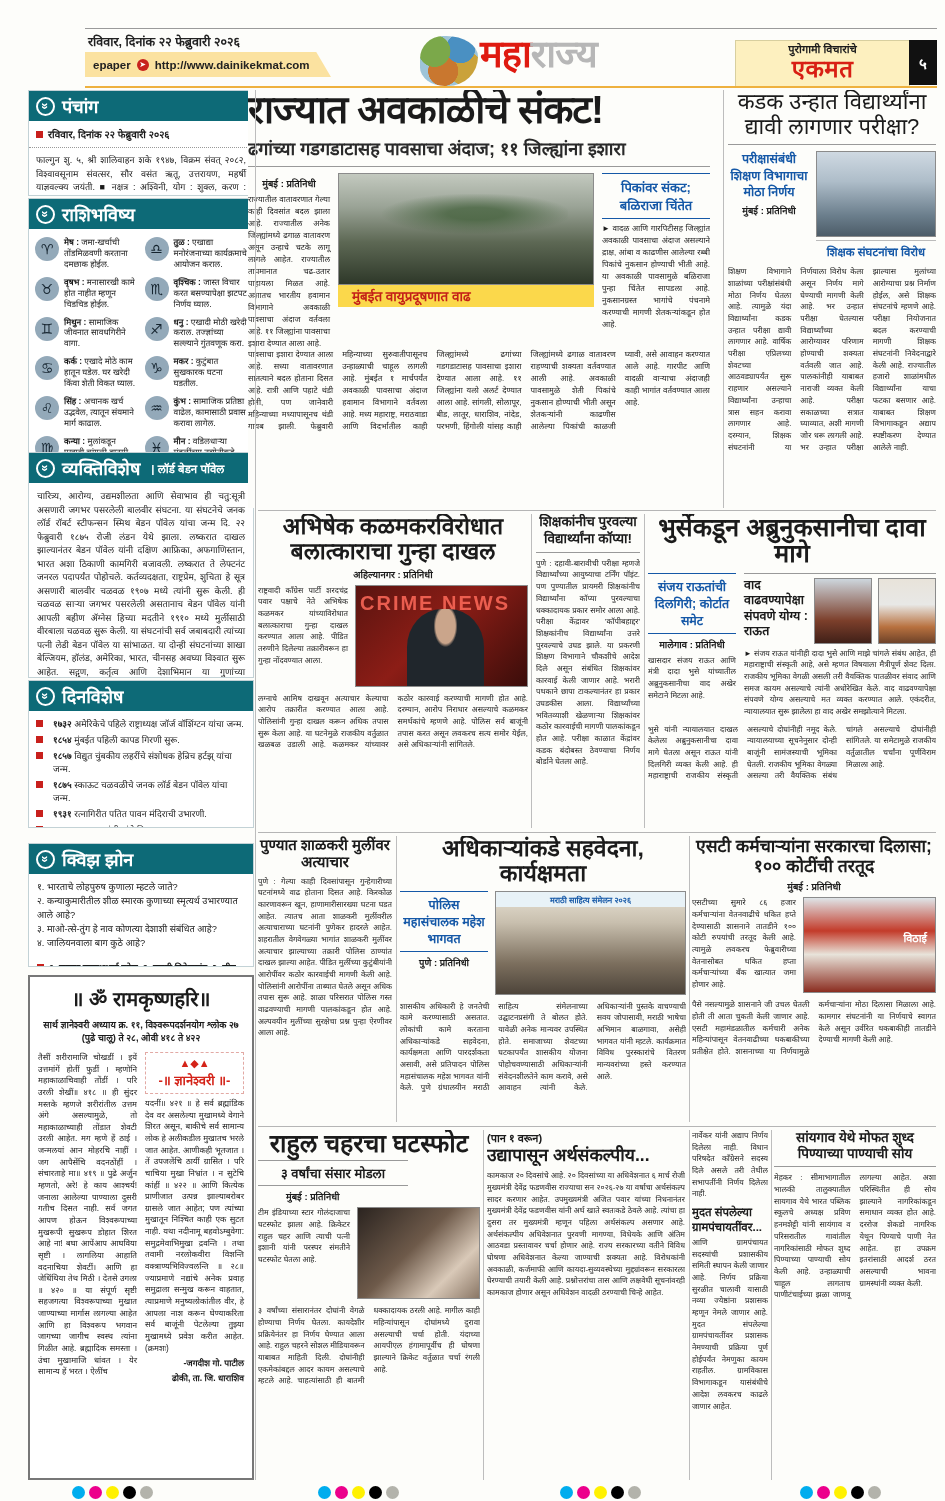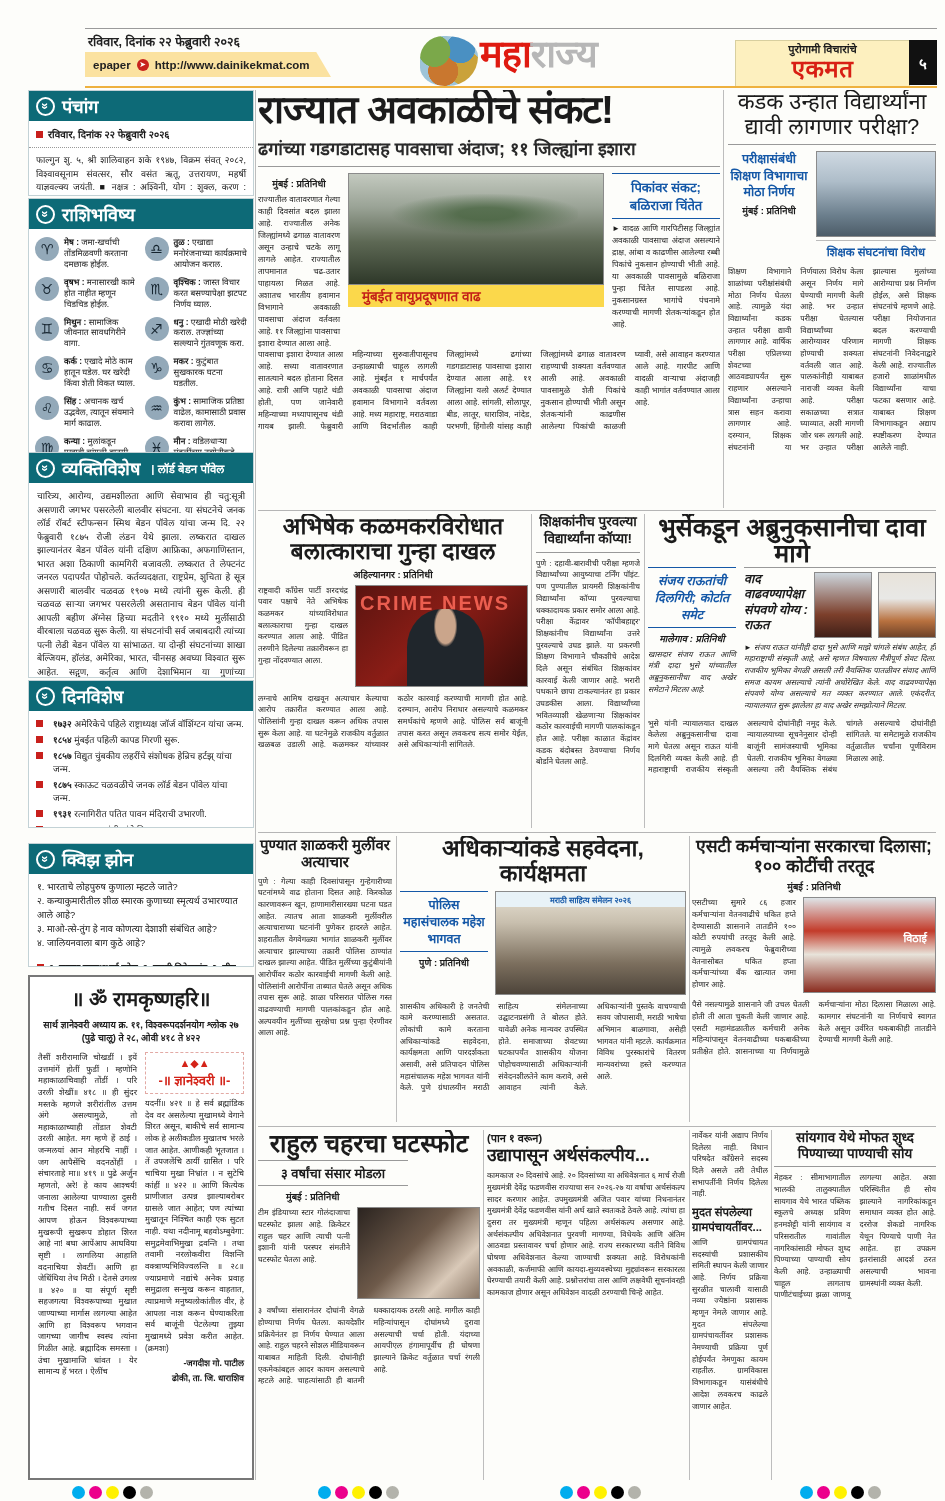--- a/index.html
+++ b/index.html
@@ -278,21 +278,21 @@
       <div class="ram-col">तैसीं शरीरामाजि चोखडीं । इयें उत्तमांगें होतीं फुडीं । म्हणोनि महाकाळाचिवाही तोंडीं । परि उरली शेखीं॥ ४१८ ॥ ही सुंदर मस्तके म्हणजे शरीरांतील उत्तम अंगे असल्यामुळे, तो महाकाळाच्याही तोंडात शेवटी उरली आहेत. मग म्हणे हें ठाई । जन्मलयां आन मोहरचि नाहीं । जग आपैसेंचि वदनठोंहीं । संचारताहे मा॥ ४१९ ॥ पुढे अर्जुन म्हणतो, अरे! हे काय आश्चर्य! जनाला आलेल्या पाण्याला दुसरी गतीच दिसत नाही. सर्व जगत आपण होऊन विश्वरूपाच्या मुखरूपी सुखरूप डोहात शिरत आहे ना! बघा आपेंआप आघविया सृष्टी । लागलिया आहाति वदनाचिया शेवटीं। आणि हा जेधिंथिया तेथ मिठी । देतसे उगला ॥ ४२० ॥ या संपूर्ण सृष्टी सहजगत्या विश्वरूपाच्या मुखात जाण्याच्या मार्गास लागल्या आहेत आणि हा विश्वरूप भगवान जागच्या जागीच स्वस्थ त्यांना गिळीत आहे. ब्रह्मादिक समस्ता । उंचा मुखामाजि धांवत । येर सामान्य हें भरत । ऐलींच</div>
       <div class="ram-col">
         <div class="dnyan-logo"><span class="dnyan-glyph">▲◆▲</span><span>-॥ ज्ञानेश्वरी ॥-</span></div>
         <span>यदनीं॥ ४२१ ॥ हे सर्व ब्रह्मांडिक देव वर असलेल्या मुखामध्ये वेगाने शिरत असून, बाकीचे सर्व सामान्य लोक हे अलीकडील मुखातच भरले जात आहेत. आणीकही भूतजात । तें उपजलेंचि ठायीं ग्रासित । परि चाचिया मुखा निभ्रांत । न सुटेचि कांहीं ॥ ४२२ ॥ आणि कित्येक प्राणीजात उत्पन्न झाल्याबरोबर ग्रासले जात आहेत; पण त्यांच्या मुखातून निश्चित काही एक सुटत नाही. यथा नदीनामू बहवोऽम्बुवेगा: समुद्रमेवाभिमुखा द्रवन्ति । तथा तवामी नरलोकवीरा विशन्ति वक्त्राण्यभिविज्वलन्ति ॥ २८॥ ज्याप्रमाणे नद्यांचे अनेक प्रवाह समुद्राला सन्मुख करून वाहतात, त्याप्रमाणे मनुष्यलोकांतील वीर, हे आपला नाश करून घेण्याकरिता सर्व बाजूंनी पेटलेल्या तुझ्या मुखामध्ये प्रवेश करीत आहेत. (क्रमशः)</span>
         <div class="ram-by">-जगदीश गो. पाटील</div>
         <div class="ram-by">ढोकी, ता. जि. धाराशिव</div>
       </div>
     </div>
   </div>
 
-  <div class="blk" style="left:258px;top:90px;width:462px;height:418px;">
+  <div class="blk" style="left:248px;top:90px;width:462px;height:418px;">
     <div class="hl40">राज्यात अवकाळीचे संकट!</div>
     <div class="hl-sub">ढगांच्या गडगडाटासह पावसाचा अंदाज; ११ जिल्ह्यांना इशारा</div>
     <div style="display:flex;gap:8px;margin-top:6px;height:168px;">
       <div style="flex:0 0 82px;">
         <div class="dateline">मुंबई : प्रतिनिधी</div>
         <div class="body-sm">राज्यातील वातावरणात गेल्या काही दिवसांत बदल झाला आहे. राज्यातील अनेक जिल्ह्यांमध्ये ढगाळ वातावरण असून उन्हाचे चटके लागू लागले आहेत. राज्यातील तापमानात चढ-उतार पाहायला मिळत आहे. अशातच भारतीय हवामान विभागाने अवकाळी पावसाचा अंदाज वर्तवला आहे. ११ जिल्ह्यांना पावसाचा इशारा देण्यात आला आहे.</div>
       </div>
       <div style="flex:0 0 256px;">
         <div class="photo ph-lead" style="height:112px;"></div>
         <div class="cap-band">मुंबईत वायुप्रदूषणात वाढ</div>
@@ -333,21 +333,21 @@
     <div class="body-xs cols2" style="margin-top:6px;height:140px;">लग्नाचे आमिष दाखवून अत्याचार केल्याचा आरोप तक्रारीत करण्यात आला आहे. पोलिसांनी गुन्हा दाखल करून अधिक तपास सुरू केला आहे. या घटनेमुळे राजकीय वर्तुळात खळबळ उडाली आहे. कळमकर यांच्यावर कठोर कारवाई करण्याची मागणी होत आहे. दरम्यान, आरोप निराधार असल्याचे कळमकर समर्थकांचे म्हणणे आहे. पोलिस सर्व बाजूंनी तपास करत असून लवकरच सत्य समोर येईल, असे अधिकाऱ्यांनी सांगितले.</div>
   </div>
 
   <div class="blk" style="left:536px;top:514px;width:104px;height:314px;">
     <div class="hl13">शिक्षकांनीच पुरवल्या विद्यार्थ्यांना कॉप्या!</div>
     <div class="body-xs" style="margin-top:5px;height:260px;">पुणे : दहावी-बारावीची परीक्षा म्हणजे विद्यार्थ्यांच्या आयुष्याचा टर्निंग पॉइंट. पण पुण्यातील प्रायमरी शिक्षकांनीच विद्यार्थ्यांना कॉप्या पुरवल्याचा धक्कादायक प्रकार समोर आला आहे. परीक्षा केंद्रावर 'कॉपीबहाद्दर' शिक्षकांनीच विद्यार्थ्यांना उत्तरे पुरवल्याचे उघड झाले. या प्रकरणी शिक्षण विभागाने चौकशीचे आदेश दिले असून संबंधित शिक्षकांवर कारवाई केली जाणार आहे. भरारी पथकाने छापा टाकल्यानंतर हा प्रकार उघडकीस आला. विद्यार्थ्यांच्या भवितव्याशी खेळणाऱ्या शिक्षकांवर कठोर कारवाईची मागणी पालकांकडून होत आहे. परीक्षा काळात केंद्रांवर कडक बंदोबस्त ठेवण्याचा निर्णय बोर्डाने घेतला आहे.</div>
   </div>
 
   <div class="blk" style="left:648px;top:514px;width:288px;height:314px;">
     <div class="hl26">भुर्सेकडून अब्रुनुकसानीचा दावा मागे</div>
-    <div style="display:flex;gap:8px;font-style:italic;">
+    <div style="display:flex;gap:8px;margin-top:6px;">
       <div style="flex:0 0 88px;">
         <div class="blue-sub rule-blue" style="font-size:12.5px;">संजय राऊतांची दिलगिरी; कोर्टात समेट</div>
         <div class="dateline">मालेगाव : प्रतिनिधी</div>
         <div class="body-xs">खासदार संजय राऊत आणि मंत्री दादा भुसे यांच्यातील अब्रुनुकसानीचा वाद अखेर समेटाने मिटला आहे.</div>
       </div>
       <div style="flex:1;border-top:1px solid #999;padding-top:4px;">
         <div style="display:flex;gap:6px;">
           <div class="box-head" style="flex:1;">वाद वाढवण्यापेक्षा संपवणे योग्य : राऊत</div>
           <div class="photo ph-port1" style="width:58px;height:66px;"></div>
           <div class="photo ph-port2" style="width:58px;height:66px;"></div>

